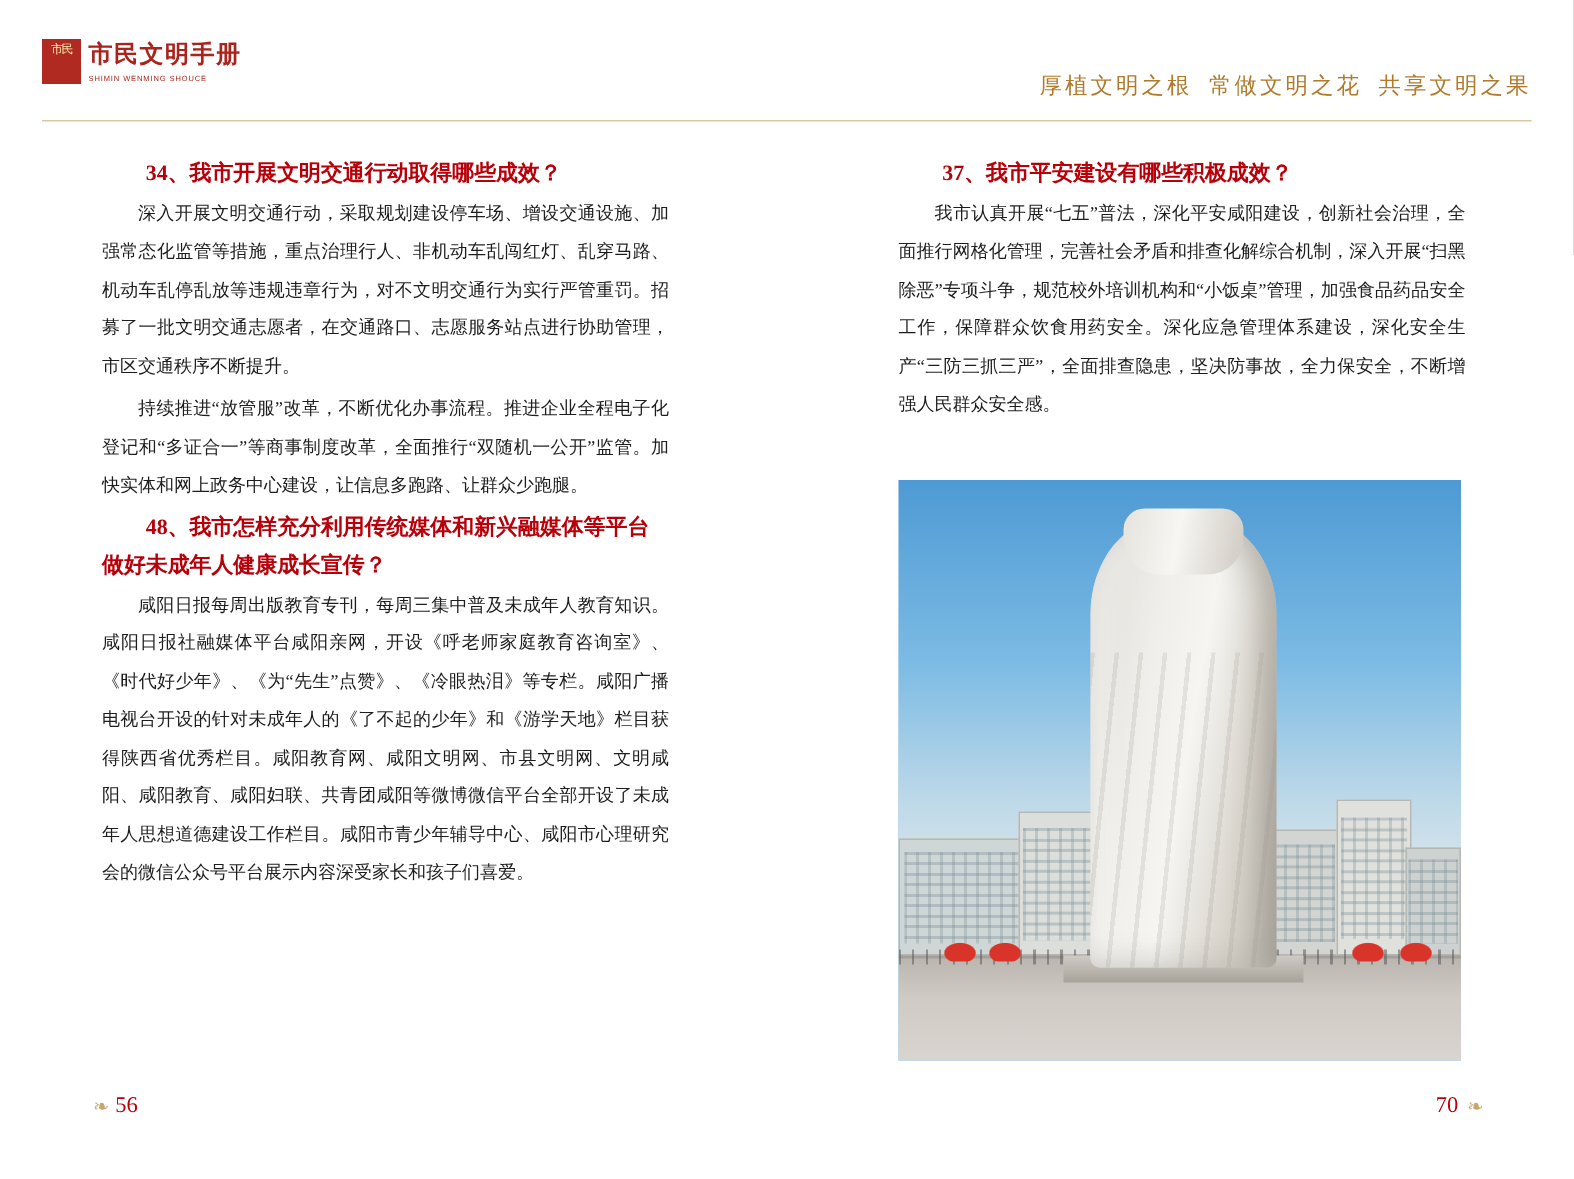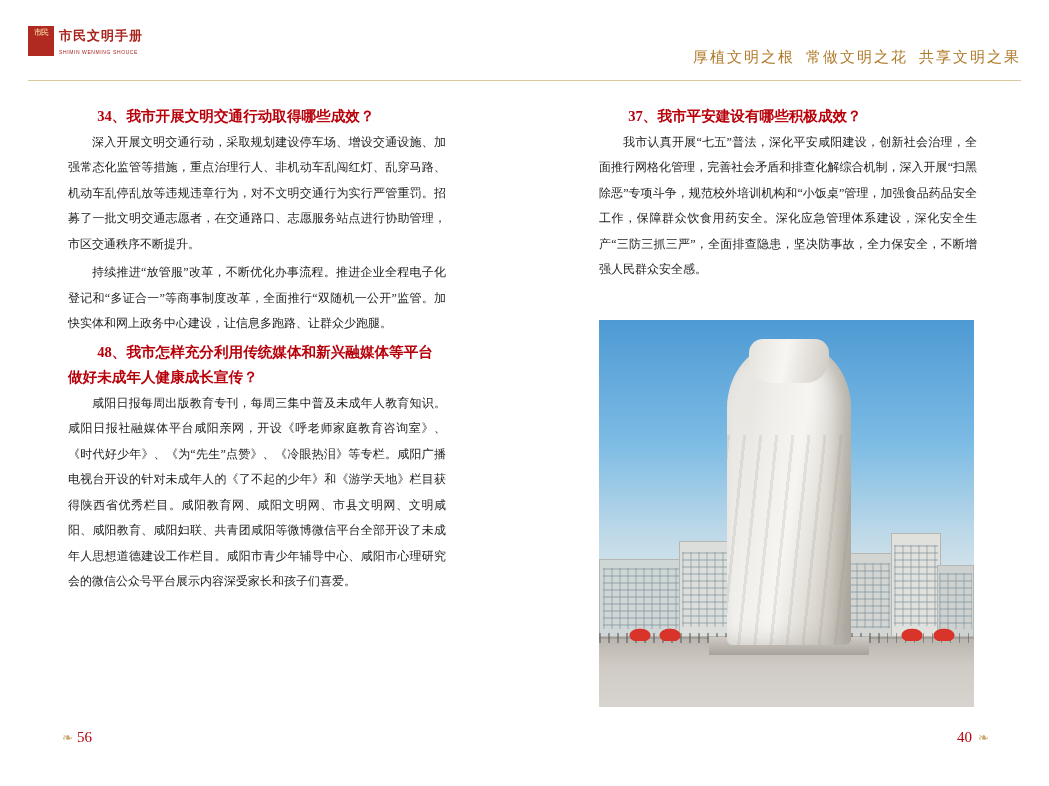--- a/index.html
+++ b/index.html
@@ -21,40 +21,40 @@
     position: absolute;
     left: 0; top: 0;
     width: 1049px;
     height: 84px;
   }
   .logo-block {
     position: absolute;
     left: 28px;
     top: 26px;
     display: flex;
-    align-items: flex-start;
+    align-items: flex-end;
   }
   .logo-seal {
     width: 26px;
     height: 30px;
     background: #b02a21;
     color: #ffe9b0;
     font-size: 8px;
     line-height: 9px;
     text-align: center;
     padding-top: 2px;
     box-sizing: border-box;
     font-family: "Liberation Serif", serif;
     letter-spacing: -1px;
   }
   .logo-text {
     margin-left: 5px;
   }
   .logo-title {
-    font-size: 13px;
+    font-size: 16px;
     font-weight: bold;
     color: #a8241c;
     letter-spacing: 1px;
     line-height: 20px;
     font-family: "Liberation Serif", "DejaVu Serif", serif;
   }
   .logo-sub {
     font-size: 5px;
     color: #a8241c;
     letter-spacing: 0.6px;
@@ -298,17 +298,17 @@
     <div class="red-flower rf2"></div>
     <div class="red-flower rf3"></div>
     <div class="red-flower rf4"></div>
   </div>
 
   <div class="pgnum left">
     <span class="orn">❧</span>
     <span>56</span>
   </div>
   <div class="pgnum right">
-    <span>40</span>
+    <span>70</span>
     <span class="orn">❧</span>
   </div>
 
 </div>
 
 </body></html>

